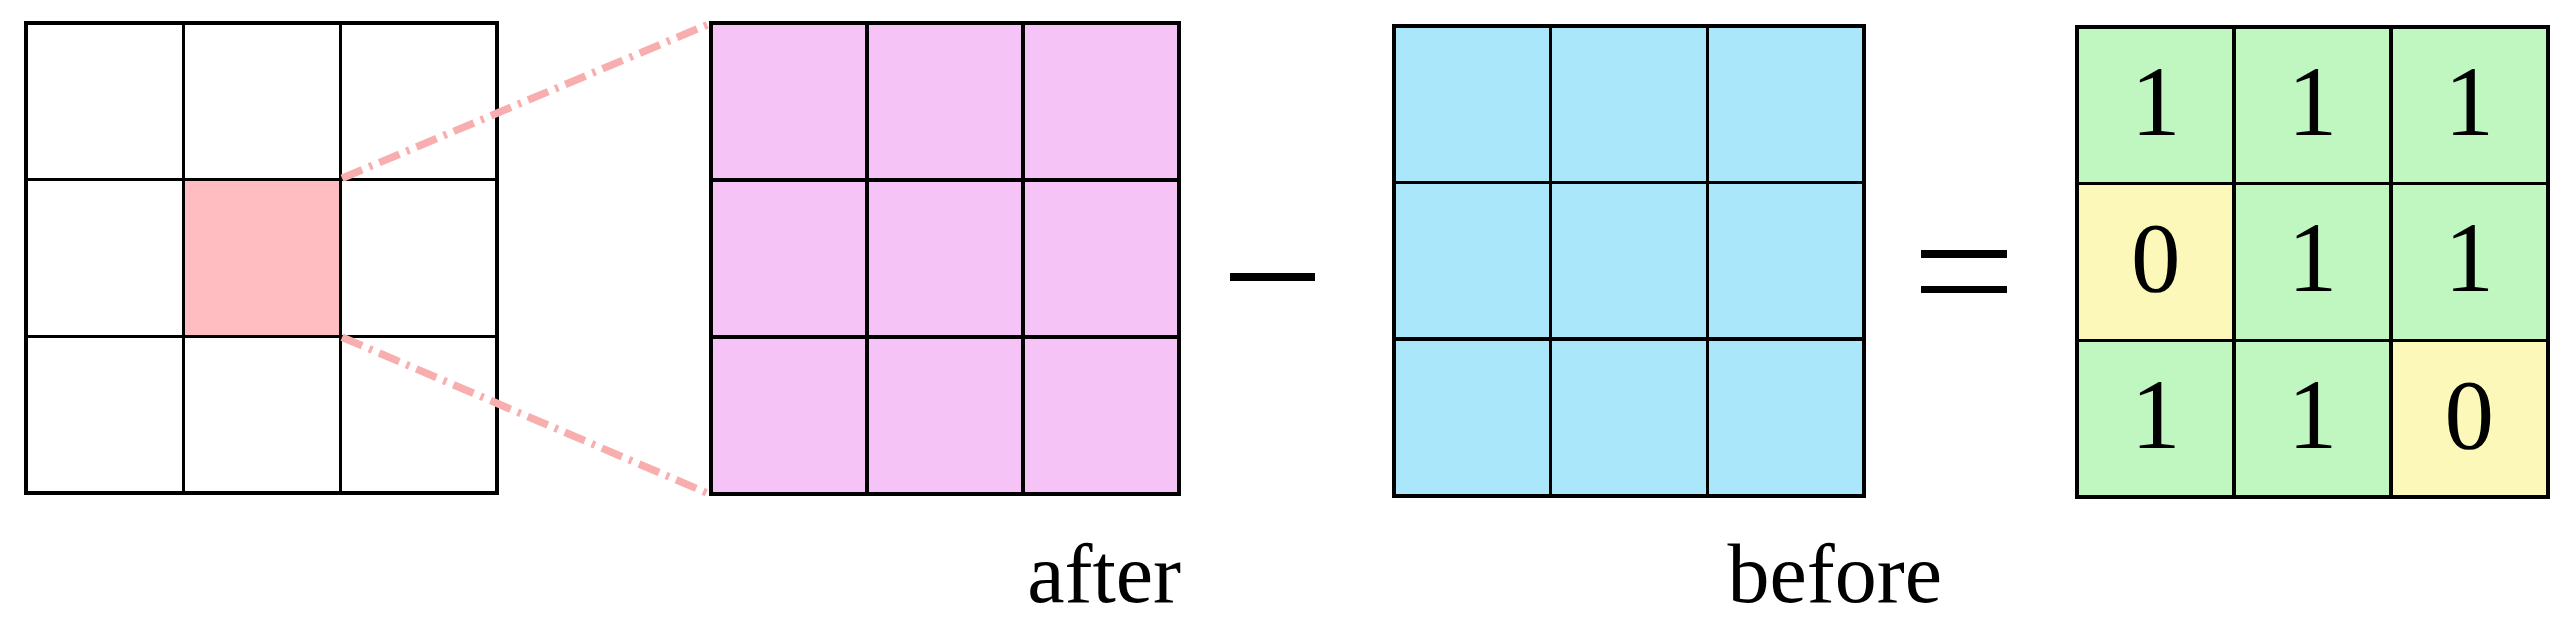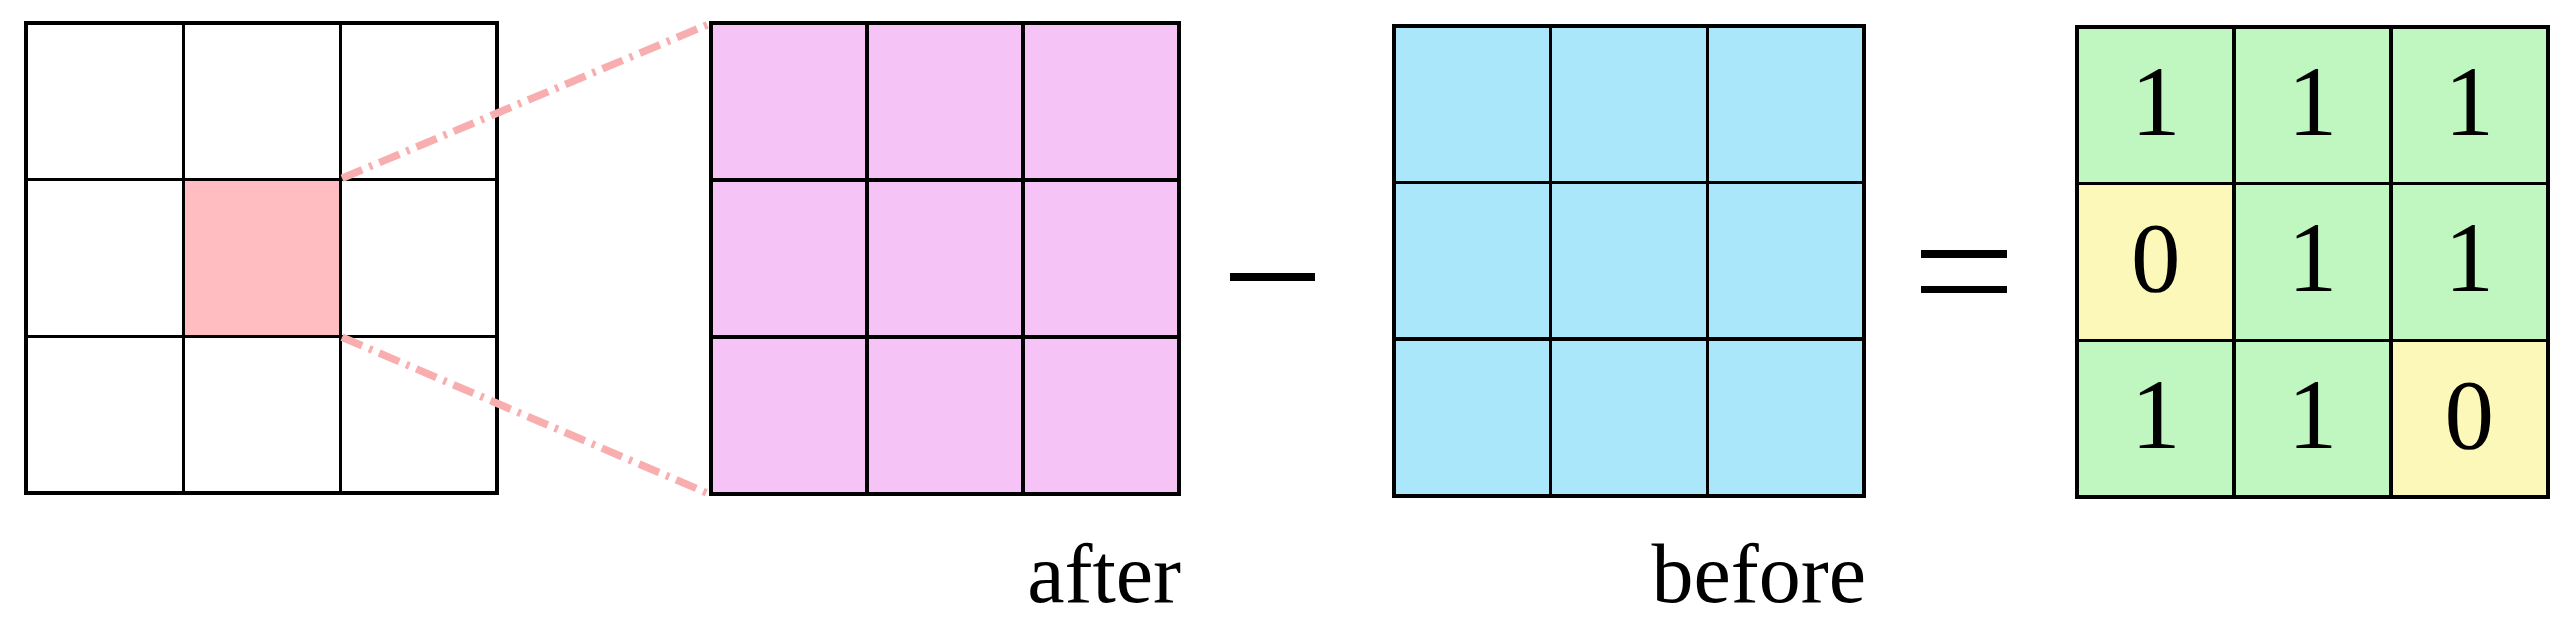--- a/index.html
+++ b/index.html
@@ -25,21 +25,21 @@
   .digit{font-size:99px;line-height:1;color:#000;transform:translateY(-4.2px);}
 
   
   .overlay{position:absolute;left:0;top:0;width:2576px;height:634px;pointer-events:none;}
   .dashline{stroke:#f8aeae;stroke-width:9;fill:none;stroke-dasharray:26 9 4 9;}
 
   
   .label{position:absolute;top:528px;font-size:84px;line-height:1.1;
          text-align:right;color:#000;white-space:nowrap;}
   .label-after{left:709px;width:472px;}
-  .label-before{left:1392px;width:474px;}
+  .label-before{left:1468px;width:474px;}
 
   
   .op-minus{position:absolute;left:1230px;top:273px;width:85px;height:8.4px;background:#000;}
   .op-equals{position:absolute;left:1921px;top:250px;width:86px;height:43px;}
   .op-equals .bar{width:86px;height:7.6px;background:#000;}
   .op-equals .bar + .bar{margin-top:28px;}
 </style>
 </head>
 <body>
 

